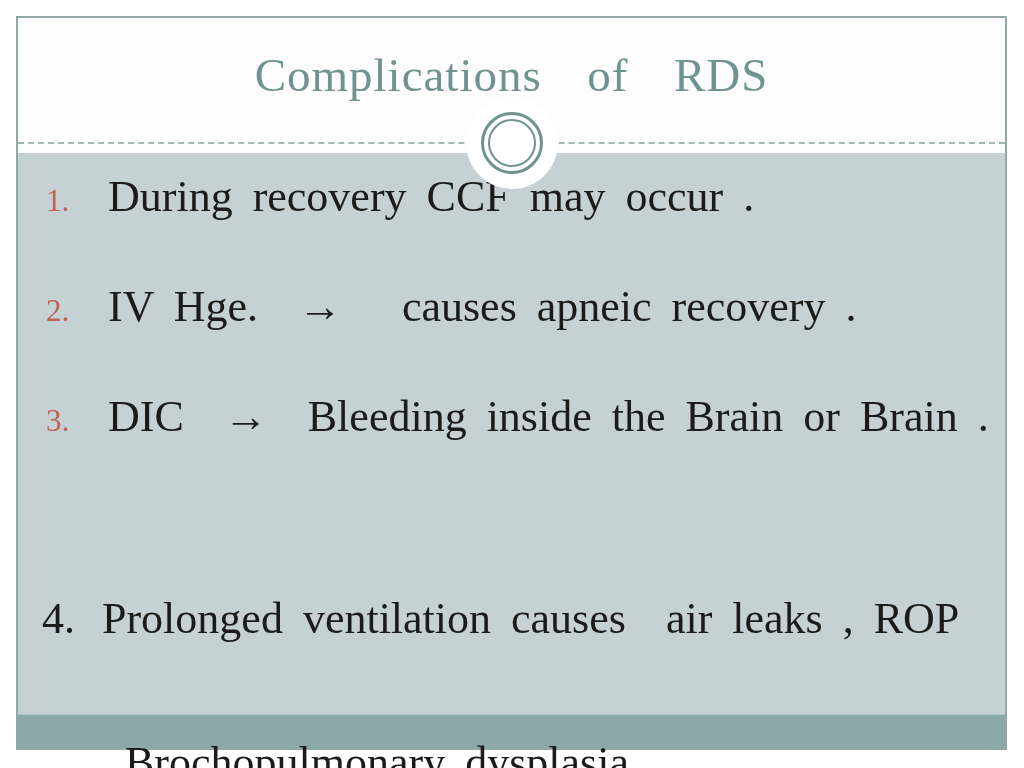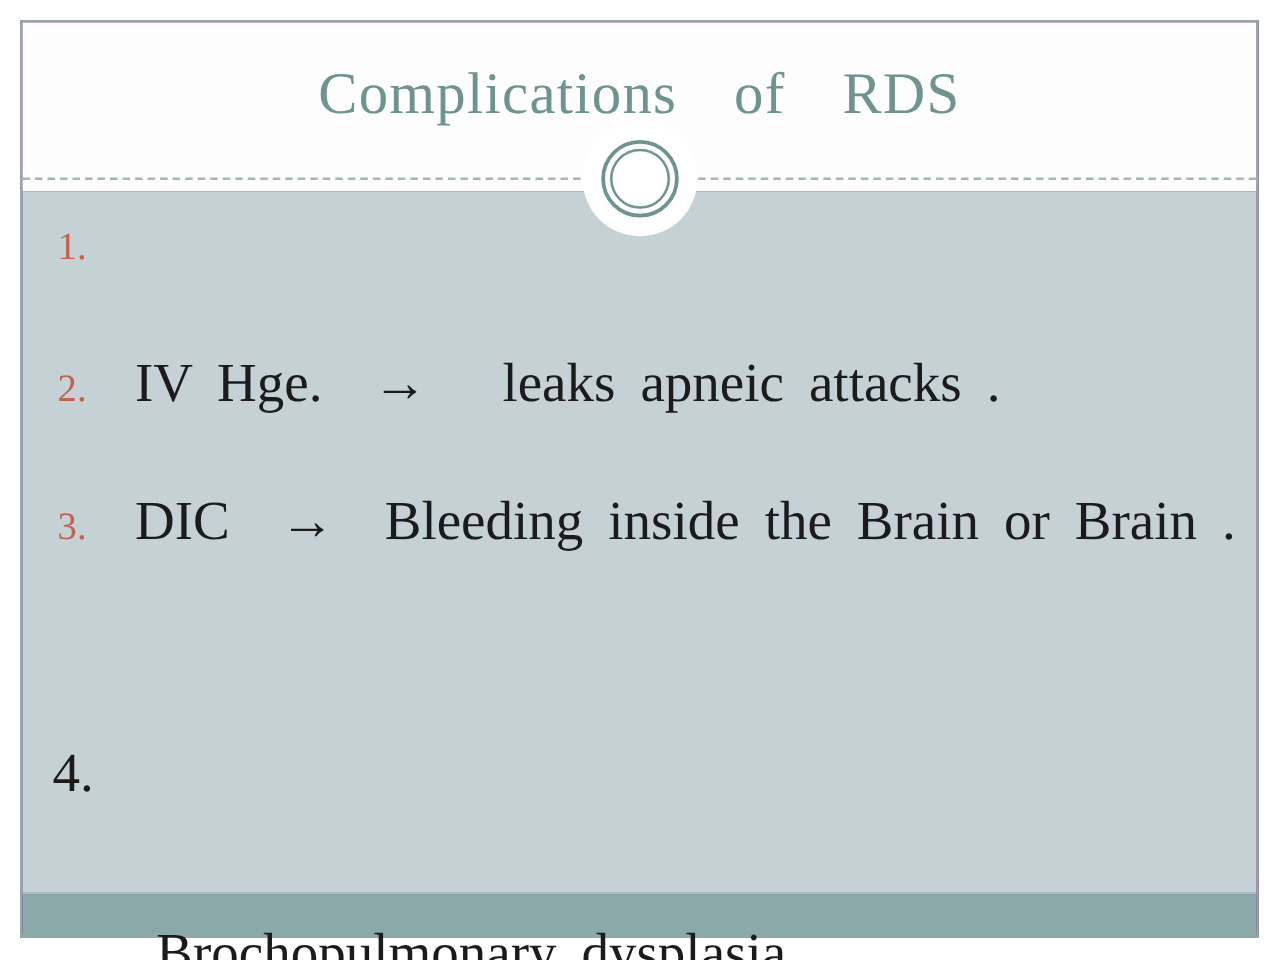--- a/index.html
+++ b/index.html
@@ -7,21 +7,21 @@
     width: 1024px; height: 768px;
     background: #ffffff;
     font-family: "Liberation Serif", "DejaVu Serif", serif;
     overflow: hidden;
   }
   .slide {
     position: absolute;
     left: 16px; top: 16px;
     width: 991px; height: 734px;
     border: 2px solid var(--border_color, #90a9a6);
-    background: #701a75;
+    background: #14532d;
     display: flex;
     flex-direction: column;
   }
   .header {
     position: relative;
     flex: 0 0 135px;
     background: #fdfdfd;
   }
   .title {
     text-align: center;
@@ -117,35 +117,37 @@
     <div class="ornament-halo"></div>
     <div class="ornament-ring">
       <div class="ornament-ring-inner"></div>
     </div>
   </div>
 
   <div class="body">
 
     <div class="item item-pos-1">
       <span class="num">1.</span>
+      <span class="txt">During recovery CCF may occur .</span>
     </div>
 
     <div class="item item-pos-2">
       <span class="num">2.</span>
-      <span class="txt">IV Hge.  →   leaks apneic attacks .</span>
+      <span class="txt">IV Hge.  →   causes apneic recovery .</span>
     </div>
 
     <div class="item item-pos-3">
       <span class="num">3.</span>
       <span class="txt">DIC  →  Bleeding inside the Brain or Brain .</span>
     </div>
 
     <div class="item4">
       <div class="item4-line1">
         <span class="num4">4.</span>
+        <span class="txt">Prolonged ventilation causes  air leaks , ROP</span>
       </div>
       <div class="item4-line2">,  Brochopulmonary dysplasia .</div>
     </div>
 
   </div>
 
   <div class="footer"></div>
 
 </div>
 

